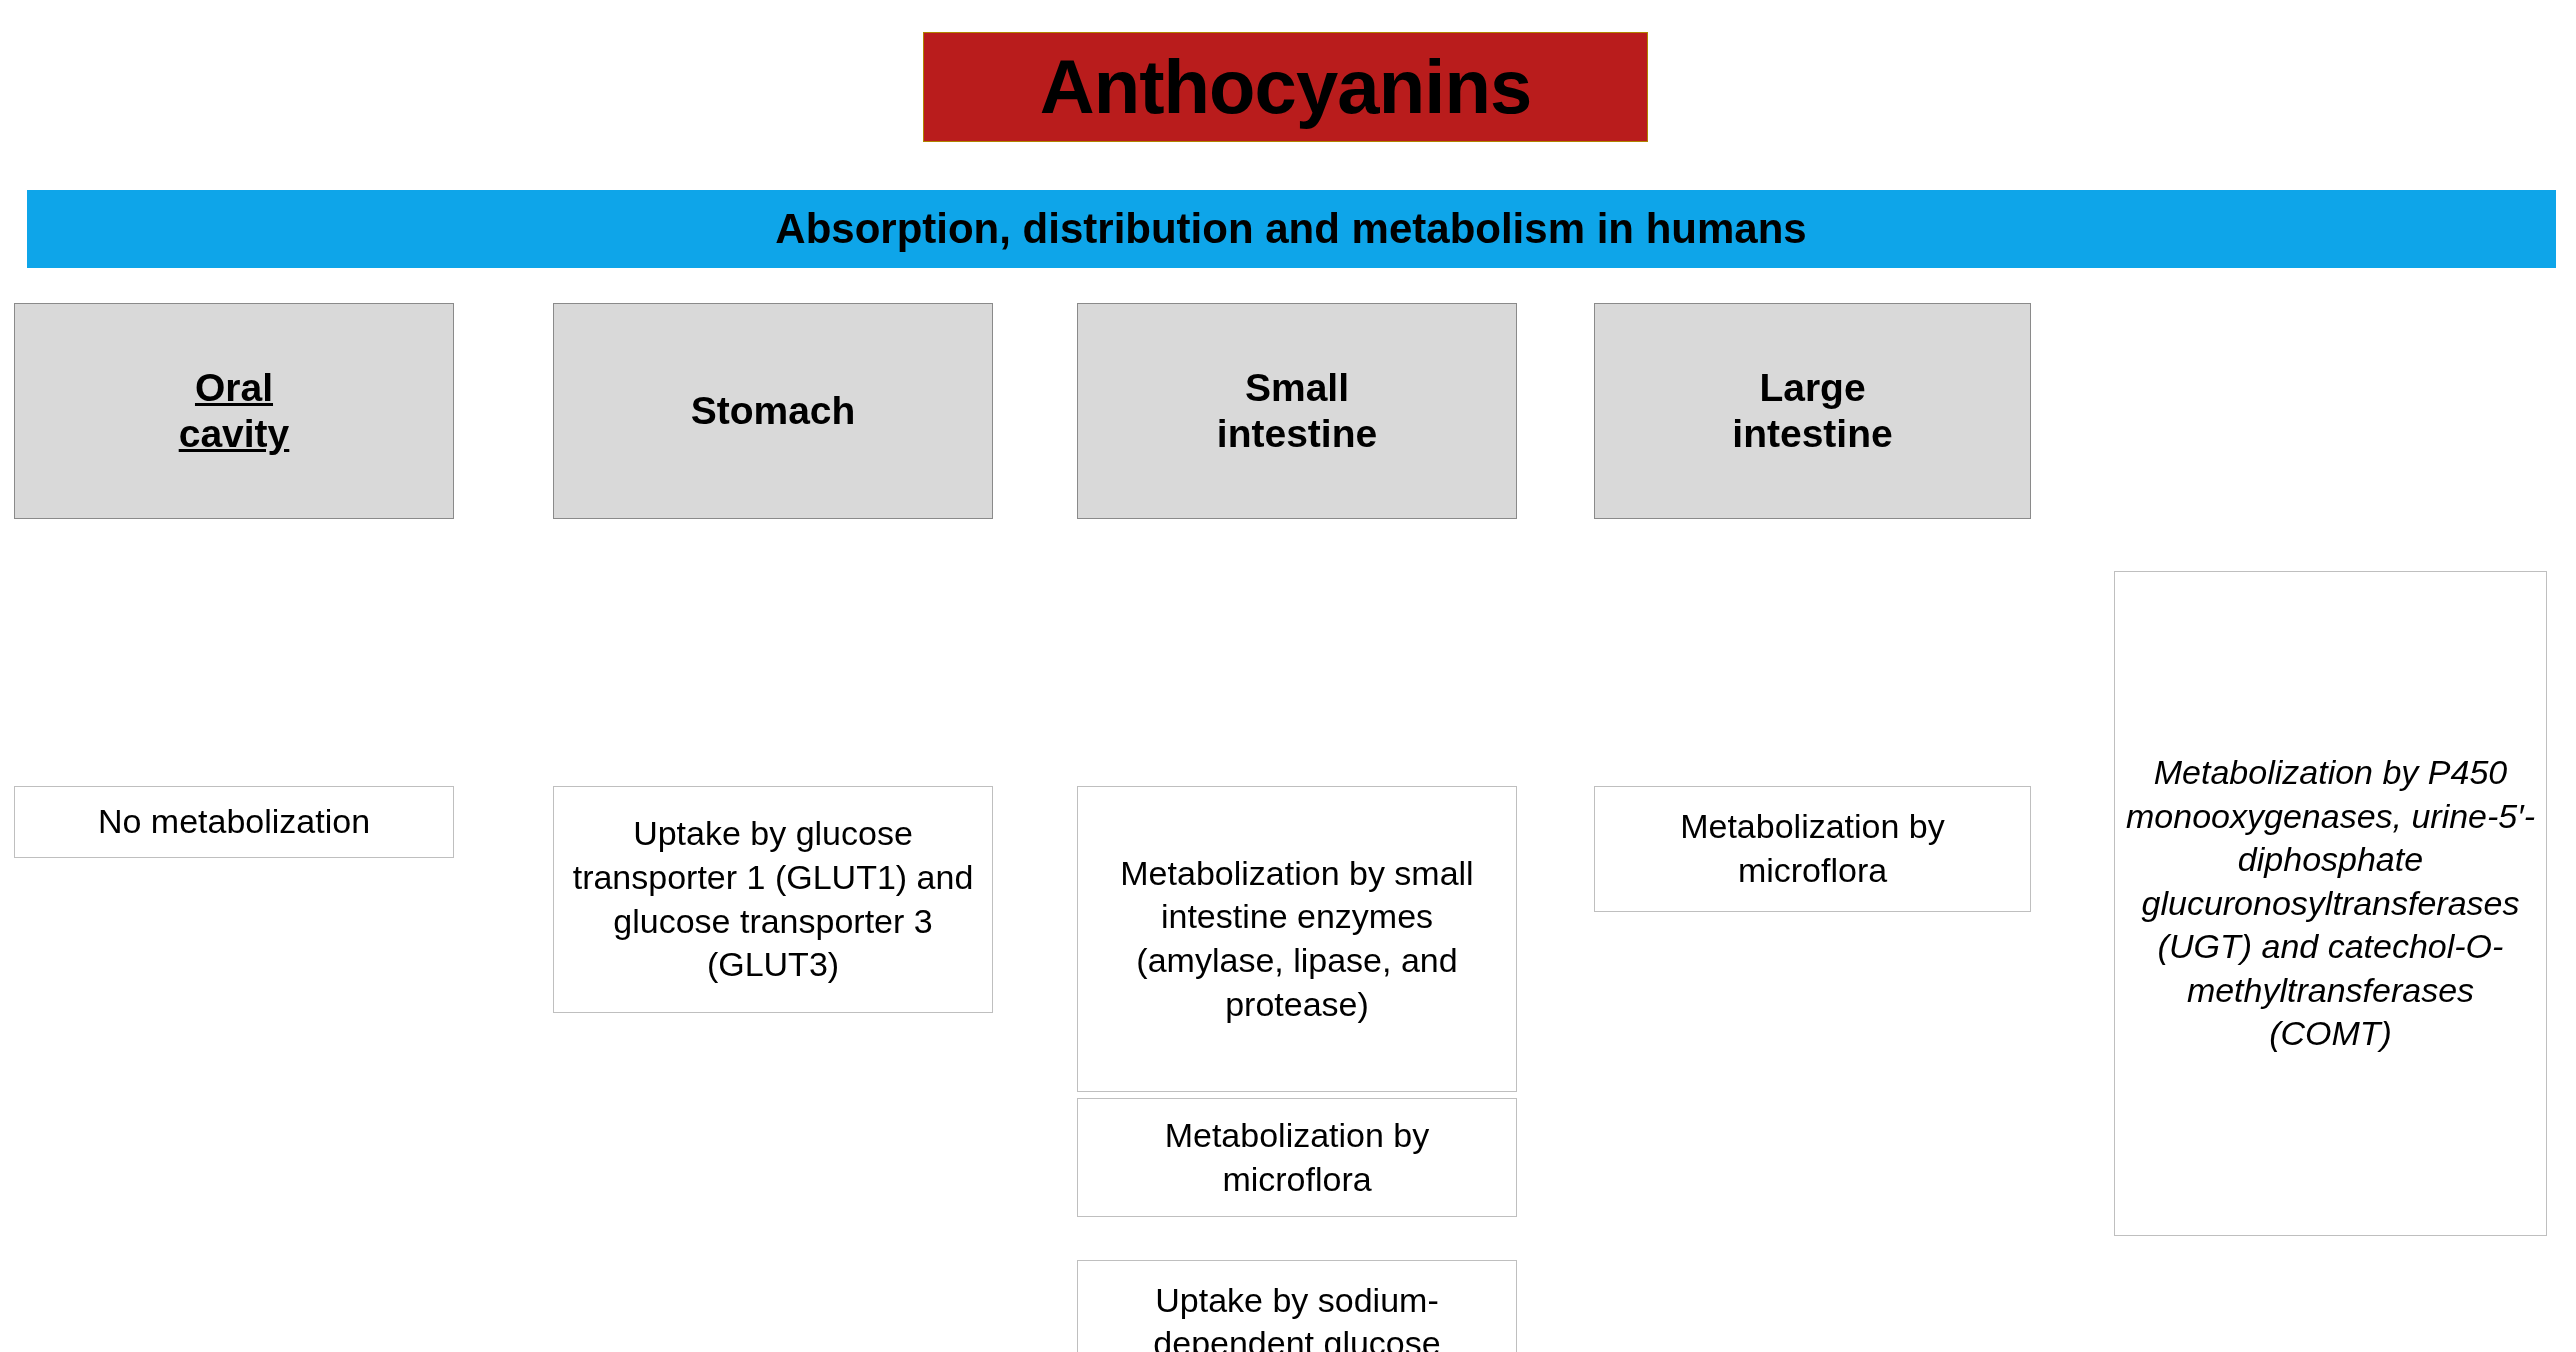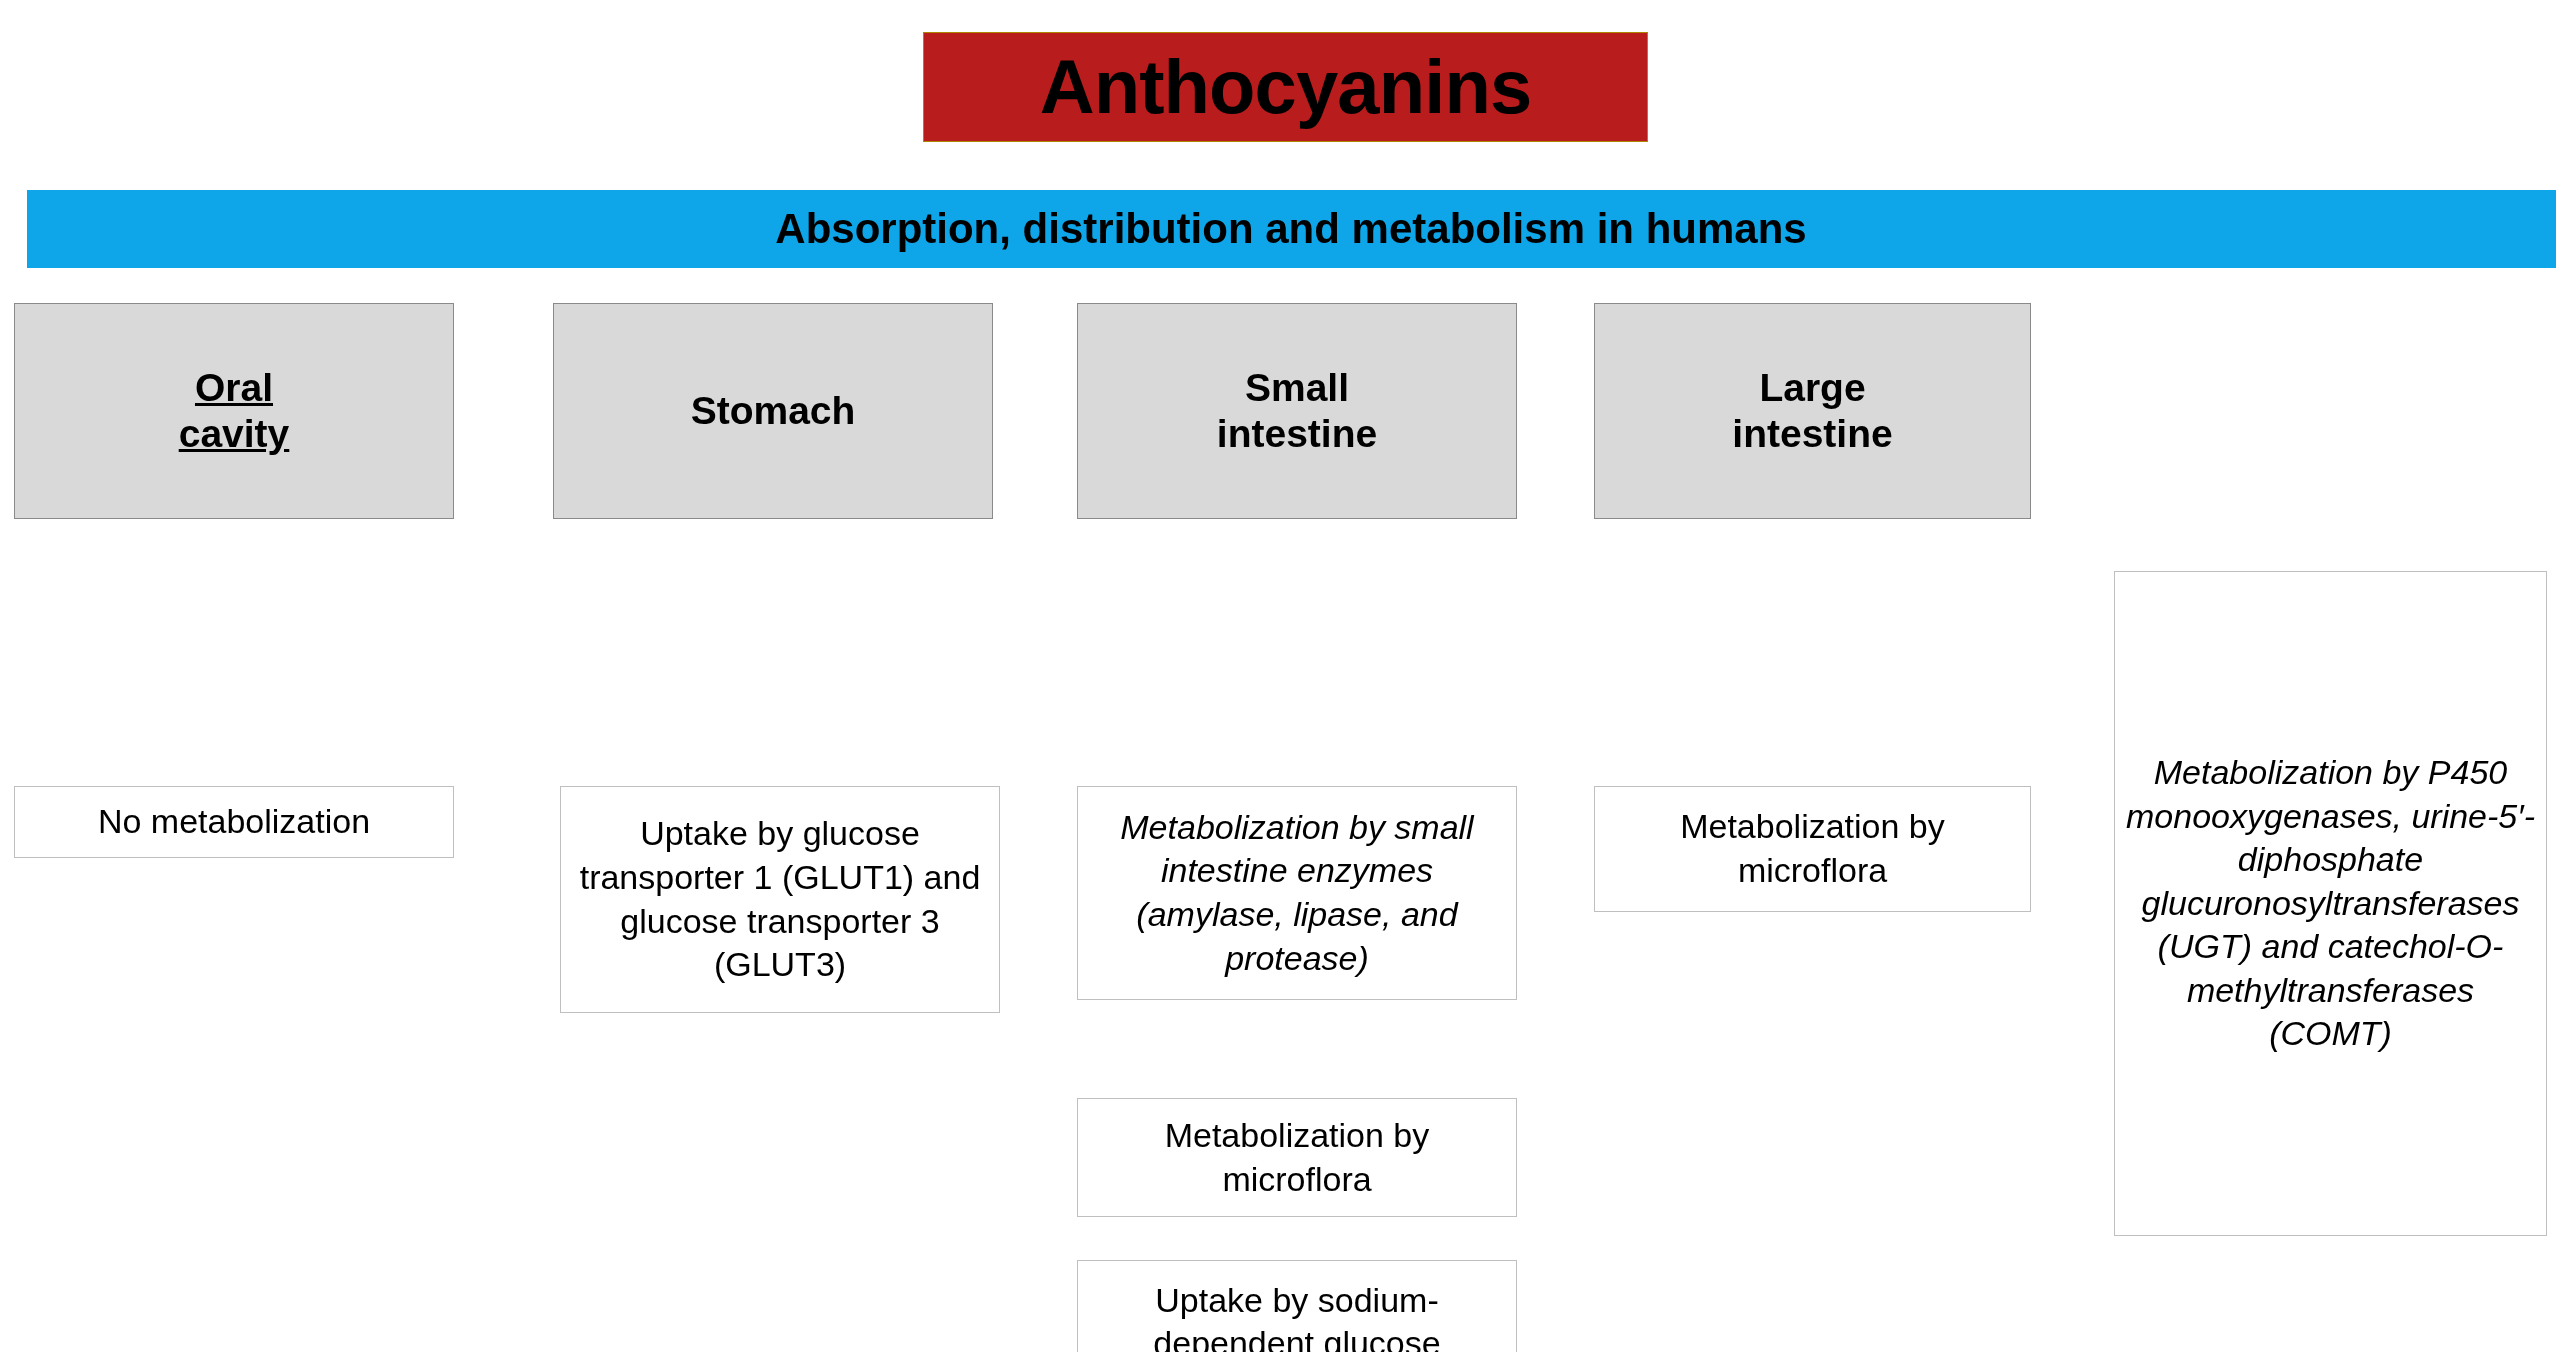--- a/index.html
+++ b/index.html
@@ -127,33 +127,33 @@
       <span class="body-text">No metabolization</span>
     </div>
   </div>
 </div>
 
 <div class="column" id="col-stomach">
   <div class="col-header">
     <span class="col-header-label">Stomach</span>
   </div>
   <div class="body-stack" style="height:760px;">
-    <div class="slot body-box" style="top:267px; height:227px;margin-left:7px;">
+    <div class="slot body-box" style="top:267px; height:227px;">
       <span class="body-text">Uptake by glucose transporter 1 (GLUT1) and glucose transporter 3 (GLUT3)</span>
     </div>
   </div>
 </div>
 
 <div class="column" id="col-small">
   <div class="col-header">
     <span class="col-header-label">Small
 intestine</span>
   </div>
   <div class="body-stack" style="height:990px;">
-    <div class="slot body-box" style="top:267px; height:214px;font-style:italic;">
+    <div class="slot body-box" style="top:267px; height:306px;">
       <span class="body-text">Metabolization by small intestine enzymes (amylase, lipase, and protease)</span>
     </div>
     <div class="slot body-box" style="top:579px; height:119px;">
       <span class="body-text">Metabolization by microflora</span>
     </div>
     <div class="slot body-box" style="top:741px; height:168px;">
       <span class="body-text">Uptake by sodium-dependent glucose transporters</span>
     </div>
   </div>
 </div>

